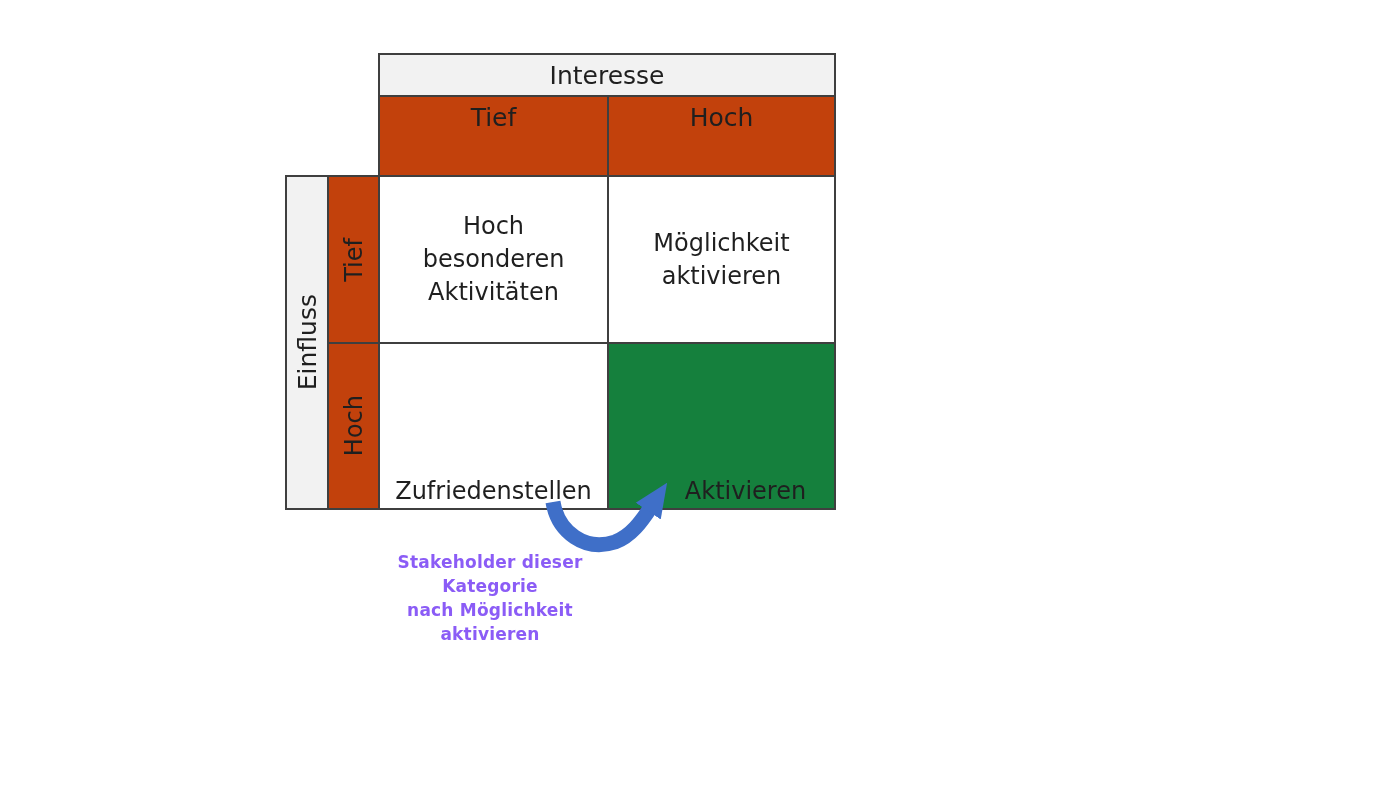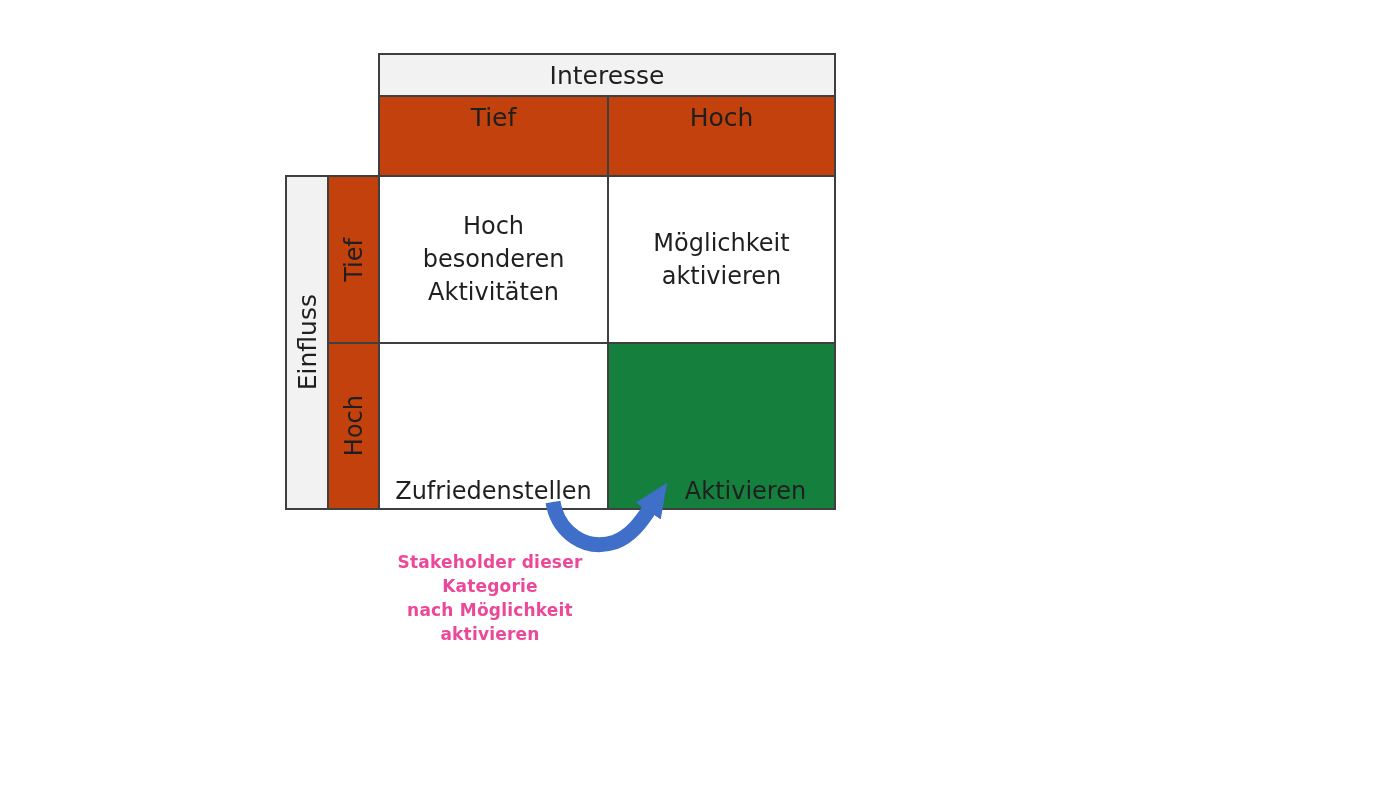--- a/index.html
+++ b/index.html
@@ -47,21 +47,21 @@
   .mcell.c1 { left: 607px; width: 229px; }
   .mcell span { display: block; }
 
   
   .arrow-wrap { position: absolute; left: 533px; top: 466px; width: 155px; height: 110px; }
 
   
   .annotation {
     position: absolute; left: 355px; top: 550px; width: 270px;
     text-align: center; font-size: 17px; line-height: 24px;
-    color: #ec4899; font-weight: 600; letter-spacing: 0.2px;
+    color: #8b5cf6; font-weight: 600; letter-spacing: 0.2px;
   }
   .annotation span { display: block; }
 </style>
 </head>
 <body>
 
 <div class="canvas">
 
   <div class="box hdr-light interesse-hdr">
     <span>Interesse</span>

